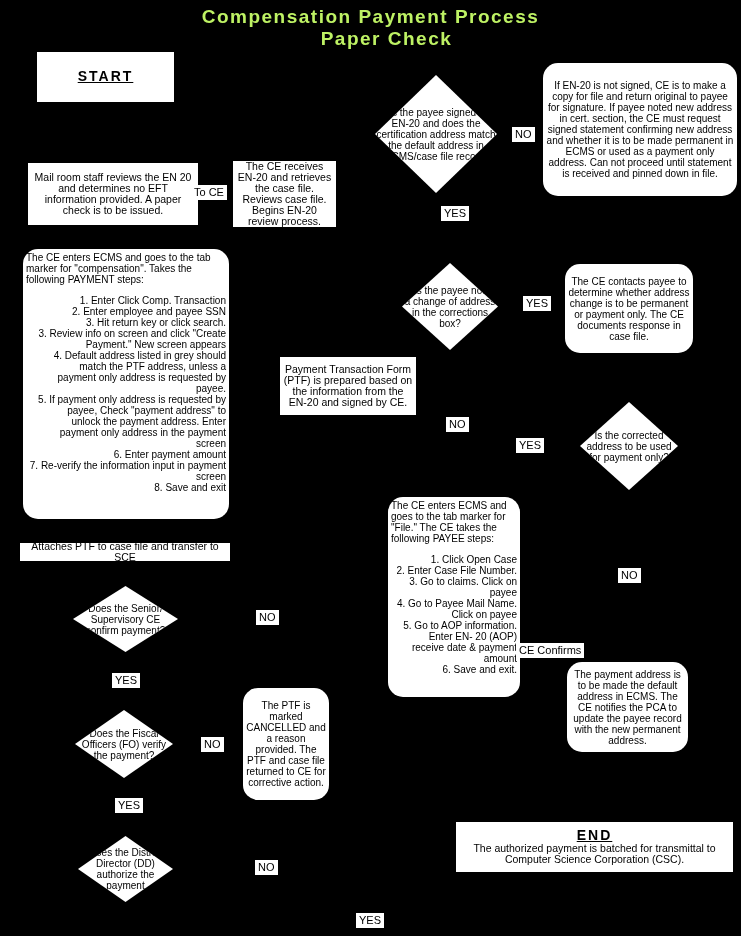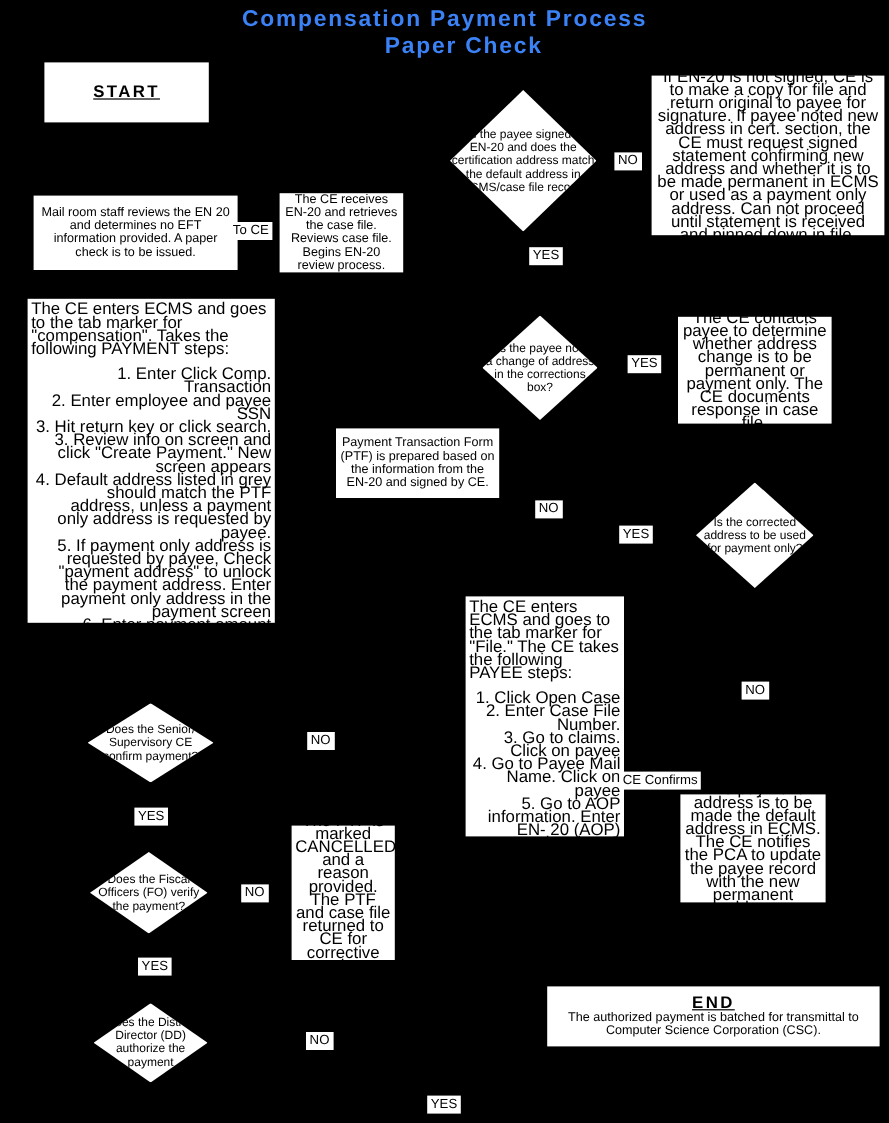--- a/index.html
+++ b/index.html
@@ -1,23 +1,23 @@
 <!DOCTYPE html>
 <html><head>
 <meta charset="utf-8">
 <style>
   html,body{margin:0;padding:0;background:#000;}
   .canvas{position:relative;width:741px;height:936px;background:#000;
     font-family:"Liberation Sans",sans-serif;color:#000;overflow:hidden;}
   .title-line{position:absolute;left:0;width:100%;text-align:center;
-    color:#3b82f6;font-weight:bold;font-size:19px;letter-spacing:1.5px;}
+    color:#bef264;font-weight:bold;font-size:19px;letter-spacing:1.5px;}
   .box{position:absolute;background:#fff;font-size:10.5px;line-height:11px;
     text-align:center;display:flex;flex-direction:column;justify-content:center;
     padding:3px 3px;box-sizing:border-box;}
-  .box.small{font-size:14px;}
+  .box.small{font-size:10px;border-radius:15px;}
   .box.left{text-align:left;justify-content:flex-start;}
   .heading{font-weight:bold;text-decoration:underline;font-size:14px;
     letter-spacing:2px;margin-bottom:2px;}
   .diamond{position:absolute;background:#fff;
     clip-path:polygon(50% 0,100% 50%,50% 100%,0 50%);
     display:flex;align-items:center;justify-content:center;text-align:center;
     font-size:10px;line-height:11px;box-sizing:border-box;}
   .chip{position:absolute;background:#fff;font-size:11px;line-height:13px;
     padding:1px 3px;text-align:center;box-sizing:border-box;white-space:nowrap;}
   .list{margin-top:10px;text-align:right;}
@@ -96,20 +96,23 @@
     <div class="list">
         <div class="step">1.  Click Open Case</div>
         <div class="step">2.  Enter Case File Number.</div>
         <div class="step">3.  Go to claims. Click on payee</div>
         <div class="step">4.  Go to Payee Mail Name. Click on payee</div>
         <div class="step">5.  Go to AOP information. Enter  EN- 20 (AOP) receive date &amp; payment amount</div>
         <div class="step">6.  Save and exit.</div>
       </div>
   </div>
 
+  <div class="box" style="left:20px;top:543px;width:210px;height:18px;padding:1px 2px;">
+    <div>Attaches PTF to case file and transfer to SCE</div>
+  </div>
 
   <div class="diamond" style="left:73px;top:586px;width:105px;height:66px;">
     <div>Does the Senior/ Supervisory CE confirm payment?</div>
   </div>
   <div class="chip" style="left:256px;top:610px;">NO</div>
   <div class="chip" style="left:112px;top:673px;">YES</div>
 
   <div class="chip" style="left:516px;top:643px;">CE Confirms</div>
 
   <div class="box small" style="left:567px;top:662px;width:121px;height:90px;">

